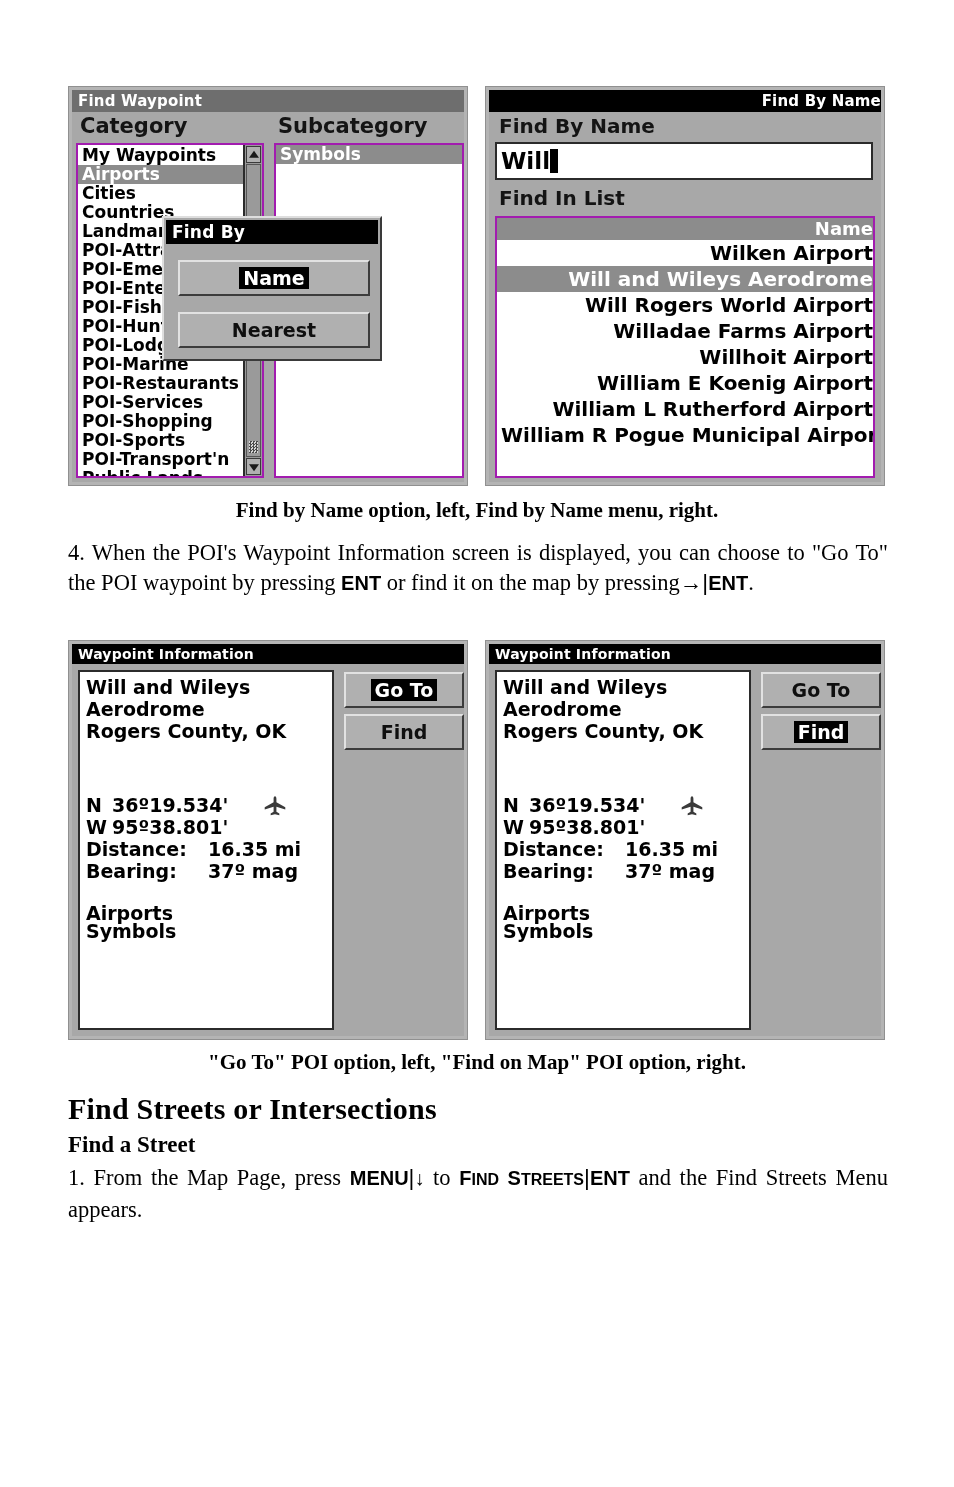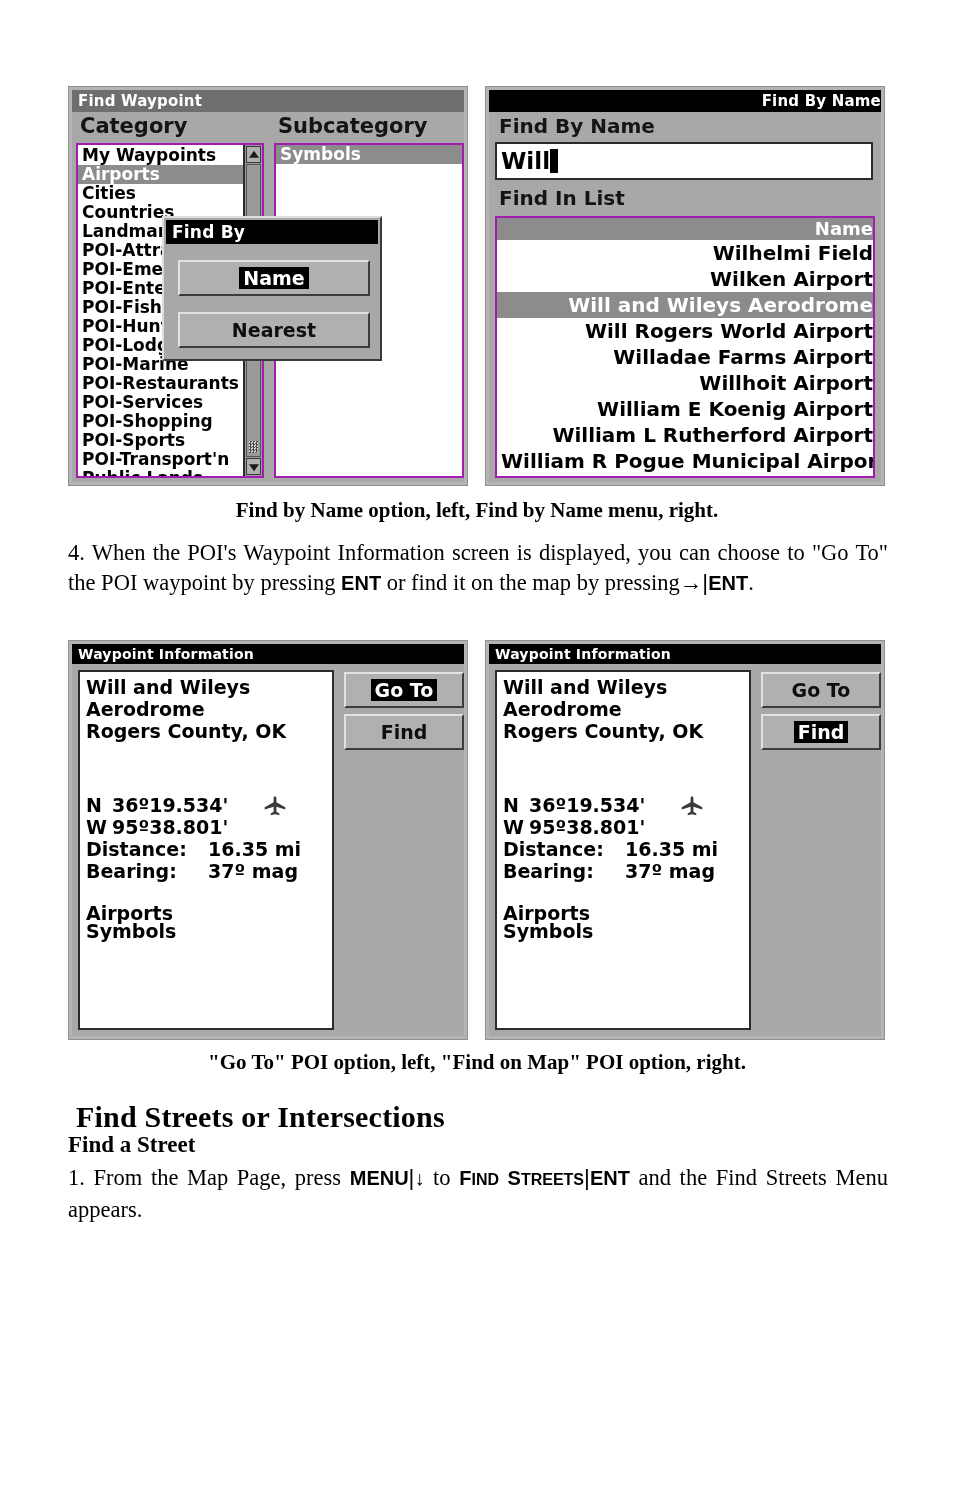--- a/index.html
+++ b/index.html
@@ -185,21 +185,21 @@
     font-size: 20px;
   }
   .sc {
     font-family: "Liberation Sans", sans-serif;
     font-weight: bold;
     font-size: 20px;
   }
   .sc .small { font-size: 16px; }
   h2.sect {
     position: absolute;
-    margin: 8px;
+    margin: 0;
     font-family: "Liberation Serif", serif;
     font-weight: bold;
     font-size: 30px;
     letter-spacing: .2px;
   }
   h3.sub {
     position: absolute;
     margin: 0;
     font-family: "Liberation Serif", serif;
     font-weight: bold;
@@ -279,21 +279,20 @@
                 background:#ffffff; border:2px solid #2b2b2b; box-sizing:border-box;
                 display:flex; align-items:center;">
       <span style="font-family:'DejaVu Sans',sans-serif; font-weight:bold; font-size:23px; padding-left:4px;">Will</span>
       <span style="display:inline-block; width:8px; height:24px; background:#000;"></span>
     </div>
 
     <div class="hdr" style="position:absolute; left:6px; top:96px; font-size:20px;">Find In List</div>
 
     <div class="listbox" style="position:absolute; left:6px; top:126px; width:380px; height:262px;">
       <div class="row hdrow" style="font-size:18px; line-height:22px;">Name</div>
-      <div class="row" style="font-size:20px; line-height:26px;">Wilhelmi Field</div>
       <div class="row" style="font-size:20px; line-height:26px;">Wilken Airport</div>
       <div class="row sel" style="font-size:20px; line-height:26px;">Will and Wileys Aerodrome</div>
       <div class="row" style="font-size:20px; line-height:26px;">Will Rogers World Airport</div>
       <div class="row" style="font-size:20px; line-height:26px;">Willadae Farms Airport</div>
       <div class="row" style="font-size:20px; line-height:26px;">Willhoit Airport</div>
       <div class="row" style="font-size:20px; line-height:26px;">William E Koenig Airport</div>
       <div class="row" style="font-size:20px; line-height:26px;">William L Rutherford Airport</div>
       <div class="row" style="font-size:20px; line-height:26px;">William R Pogue Municipal Airport</div>
     </div>
 

